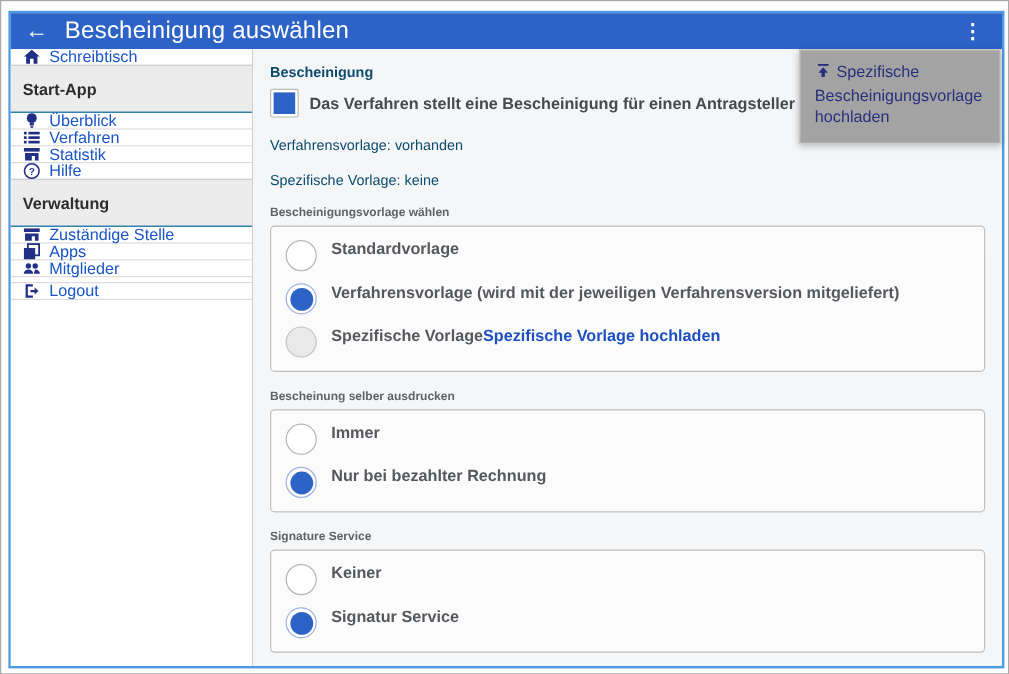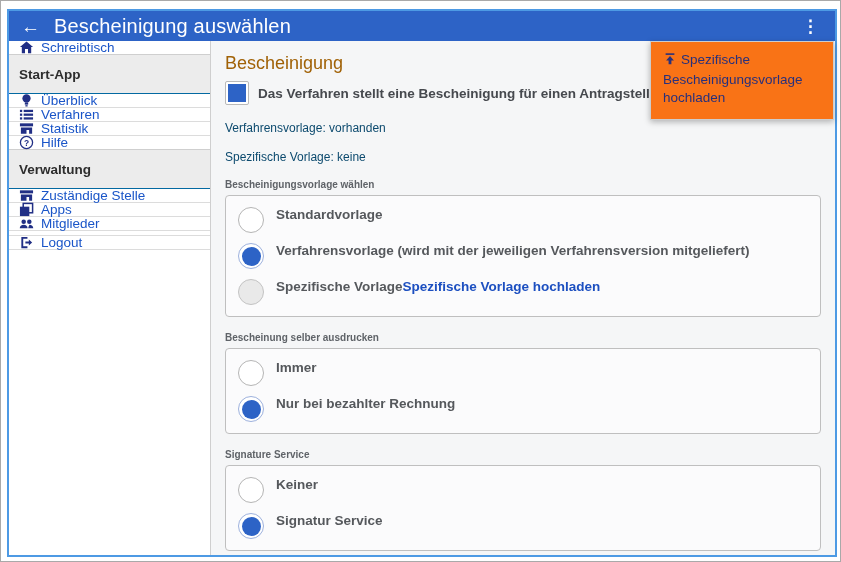--- a/index.html
+++ b/index.html
@@ -24,41 +24,41 @@
               border-bottom:1px solid #dcdcdc; color:#1a55c8; font-size:13.5px; cursor:pointer; }
   .nav-item .ico { width:22px; display:inline-flex; align-items:center; color:#212f85; }
   .nav-item .ico svg { display:block; }
   .nav-section { height:40px; display:flex; align-items:center; padding:16px 10px;
                  background:#ececec; border-bottom:1px solid #0369a1; border-top:1px solid #cfcfcf;
                  font-size:13.5px; font-weight:bold; color:#2d2d2d; margin-top:-1px; }
   .nav-gap { height:5px; border-bottom:1px solid #dcdcdc; }
 
   
   .main { flex:1; background:#f5f6f7; padding:12px 14px; position:relative; overflow:hidden; }
-  .h-label { font-size:18px; font-weight:normal; color:#a16207; margin-bottom:7px; }
+  .h-label { font-size:12px; font-weight:bold; color:#0c4a6e; margin-bottom:7px; }
   .cbx-row { display:flex; align-items:center; margin-bottom:16px; }
   .cbx { width:24px; height:24px; border:1px solid #b9b9b9; border-radius:2px; background:#fff; padding:2px; margin-right:9px; cursor:pointer; flex-shrink:0; }
   .cbx .fill { width:100%; height:100%; background:#2d63c6; }
   .cbx-label { font-size:13.5px; font-weight:bold; color:#46494e; white-space:nowrap; }
   .info { font-size:12px; color:#0c4a6e; margin-bottom:15px; }
 
   .group { margin-bottom:15px; }
   .group-label { font-size:10px; font-weight:bold; color:#5f6368; margin-bottom:5px; }
   .group-box { border:1px solid #bfbfbf; border-radius:4px; background:#fbfbfc; padding:6px 12px; }
   .opt { display:flex; align-items:flex-start; padding:5px 0; }
   .radio { width:26px; height:26px; border-radius:50%; background:#fff; border:1px solid #b5b5b5;
            margin-right:12px; display:flex; align-items:center; justify-content:center; cursor:pointer; flex-shrink:0; }
   .radio.selected { border-color:#9db1dd; }
   .radio.selected::after { content:""; width:19px; height:19px; border-radius:50%; background:#2d63c6; }
   .radio.disabled { background:#e9e9e9; border-color:#c3c3c3; }
   .opt-label { font-size:13.5px; font-weight:bold; color:#55585c; }
   .opt-link { font-size:13.5px; font-weight:bold; color:#1c4fc0; cursor:pointer; }
 
   
-  .dropdown { position:absolute; top:30px; right:1px; width:184px; background:#f97316;
+  .dropdown { position:absolute; top:30px; right:1px; width:168px; background:#a3a3a3;
               border:1px solid #cdcdcd; box-shadow:0 2px 6px rgba(0,0,0,.28); z-index:20;
               padding:9px 12px 11px 12px; }
   .dd-item { font-size:13.5px; color:#28307c; line-height:1.35; cursor:pointer; }
   .dd-item .up-ico { display:inline-block; vertical-align:-2px; margin-right:4px; color:#28307c; }
 </style>
 </head>
 <body>
 
 <div class="viewport">
 <div class="app">

